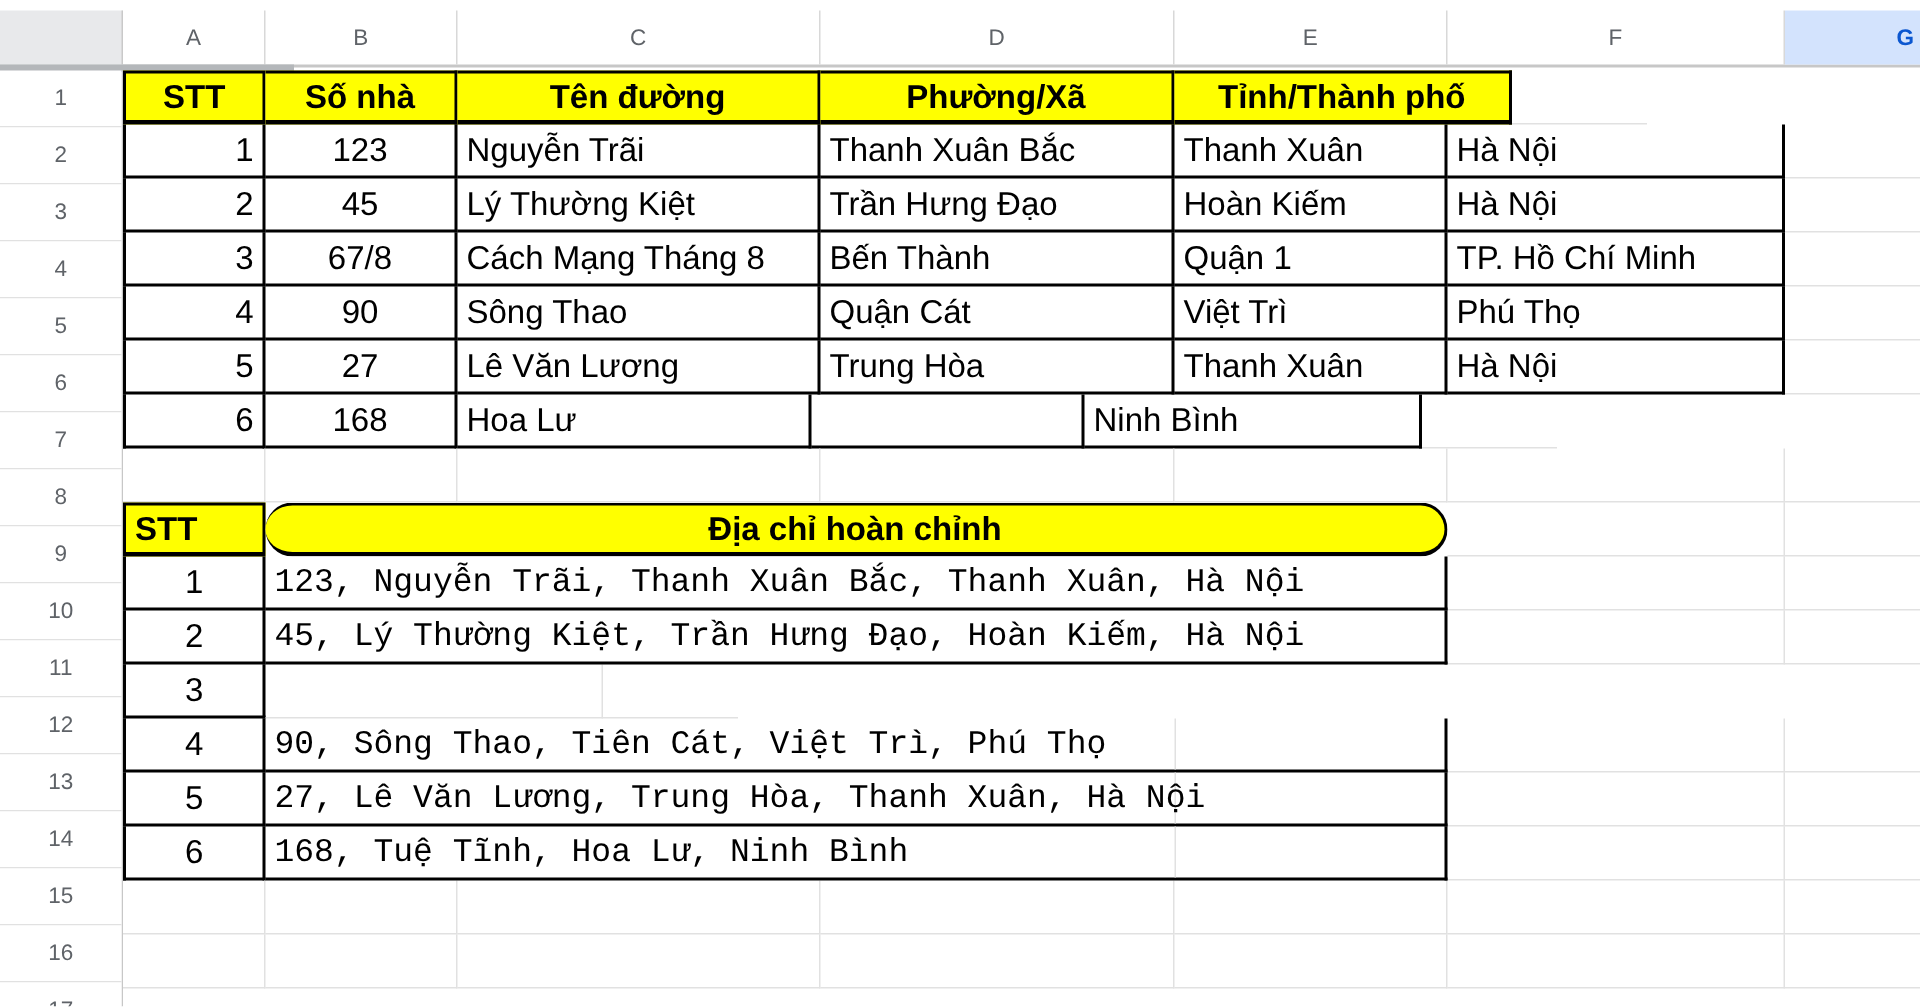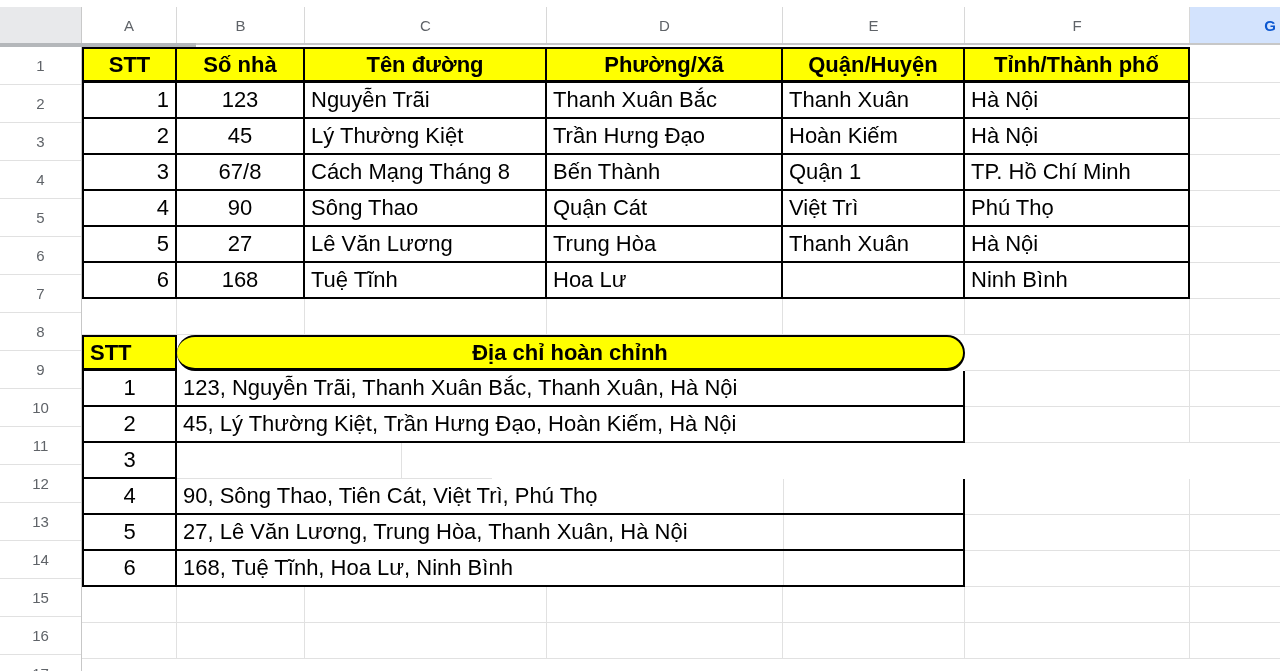--- a/index.html
+++ b/index.html
@@ -54,21 +54,21 @@
   .r9 .t2 { border-top:2px solid #000; border-bottom:3px solid #000; }
   .r9 .t2a { justify-content:flex-start; padding-left:6px; }
   .r9 .t2be { justify-content:center;border-radius:18px; }
   .bl { border-left:2px solid #000; }
   
   .yel { background:#ffff00; font-weight:bold; }
   .hc { justify-content:center; }
   .ar { justify-content:flex-end; padding-right:6px; }
   .ac { justify-content:center; }
   .al { justify-content:flex-start; padding-left:6px; }
-  .addr { padding-left:6px; position:relative; z-index:1; }
+  .addr { padding-left:6px; position:relative; z-index:1;font-family:Liberation Mono, monospace; }
   .gl { position:absolute; left:606px; top:0; bottom:0; width:1px; background:#e1e1e1; z-index:0; }
 </style>
 </head>
 <body>
 
 <div class="sheet">
 
   <div class="strip">
     <div class="corner"></div>
     <div class="chdr ca">A</div>
@@ -103,21 +103,20 @@
       <div class="rh">17</div>
     </div>
 
     <div class="grid">
 
       <div class="r r1">
         <div class="c ca t1 bl yel hc">STT</div>
         <div class="c cb t1 yel hc">Số nhà</div>
         <div class="c cc t1 yel hc">Tên đường</div>
         <div class="c cd t1 yel hc">Phường/Xã</div>
-        <div class="c ce t1 yel hc">Quận/Huyện</div>
         <div class="c cf t1 yel hc">Tỉnh/Thành phố</div>
         <div class="c cg f nr"></div>
       </div>
 
       <div class="r">
         <div class="c ca t1 bl ar">1</div>
         <div class="c cb t1 ac">123</div>
         <div class="c cc t1 al">Nguyễn Trãi</div>
         <div class="c cd t1 al">Thanh Xuân Bắc</div>
         <div class="c ce t1 al">Thanh Xuân</div>
@@ -156,21 +155,20 @@
         <div class="c cb t1 ac">27</div>
         <div class="c cc t1 al">Lê Văn Lương</div>
         <div class="c cd t1 al">Trung Hòa</div>
         <div class="c ce t1 al">Thanh Xuân</div>
         <div class="c cf t1 al">Hà Nội</div>
         <div class="c cg f nr"></div>
       </div>
       <div class="r">
         <div class="c ca t1 bl ar">6</div>
         <div class="c cb t1 ac">168</div>
-        <div class="c cc t1 al">Tuệ Tĩnh</div>
         <div class="c cd t1 al">Hoa Lư</div>
         <div class="c ce t1 al"></div>
         <div class="c cf t1 al">Ninh Bình</div>
         <div class="c cg f nr"></div>
       </div>
 
       <div class="r">
         <div class="c ca f"></div>
         <div class="c cb f"></div>
         <div class="c cc f"></div>

